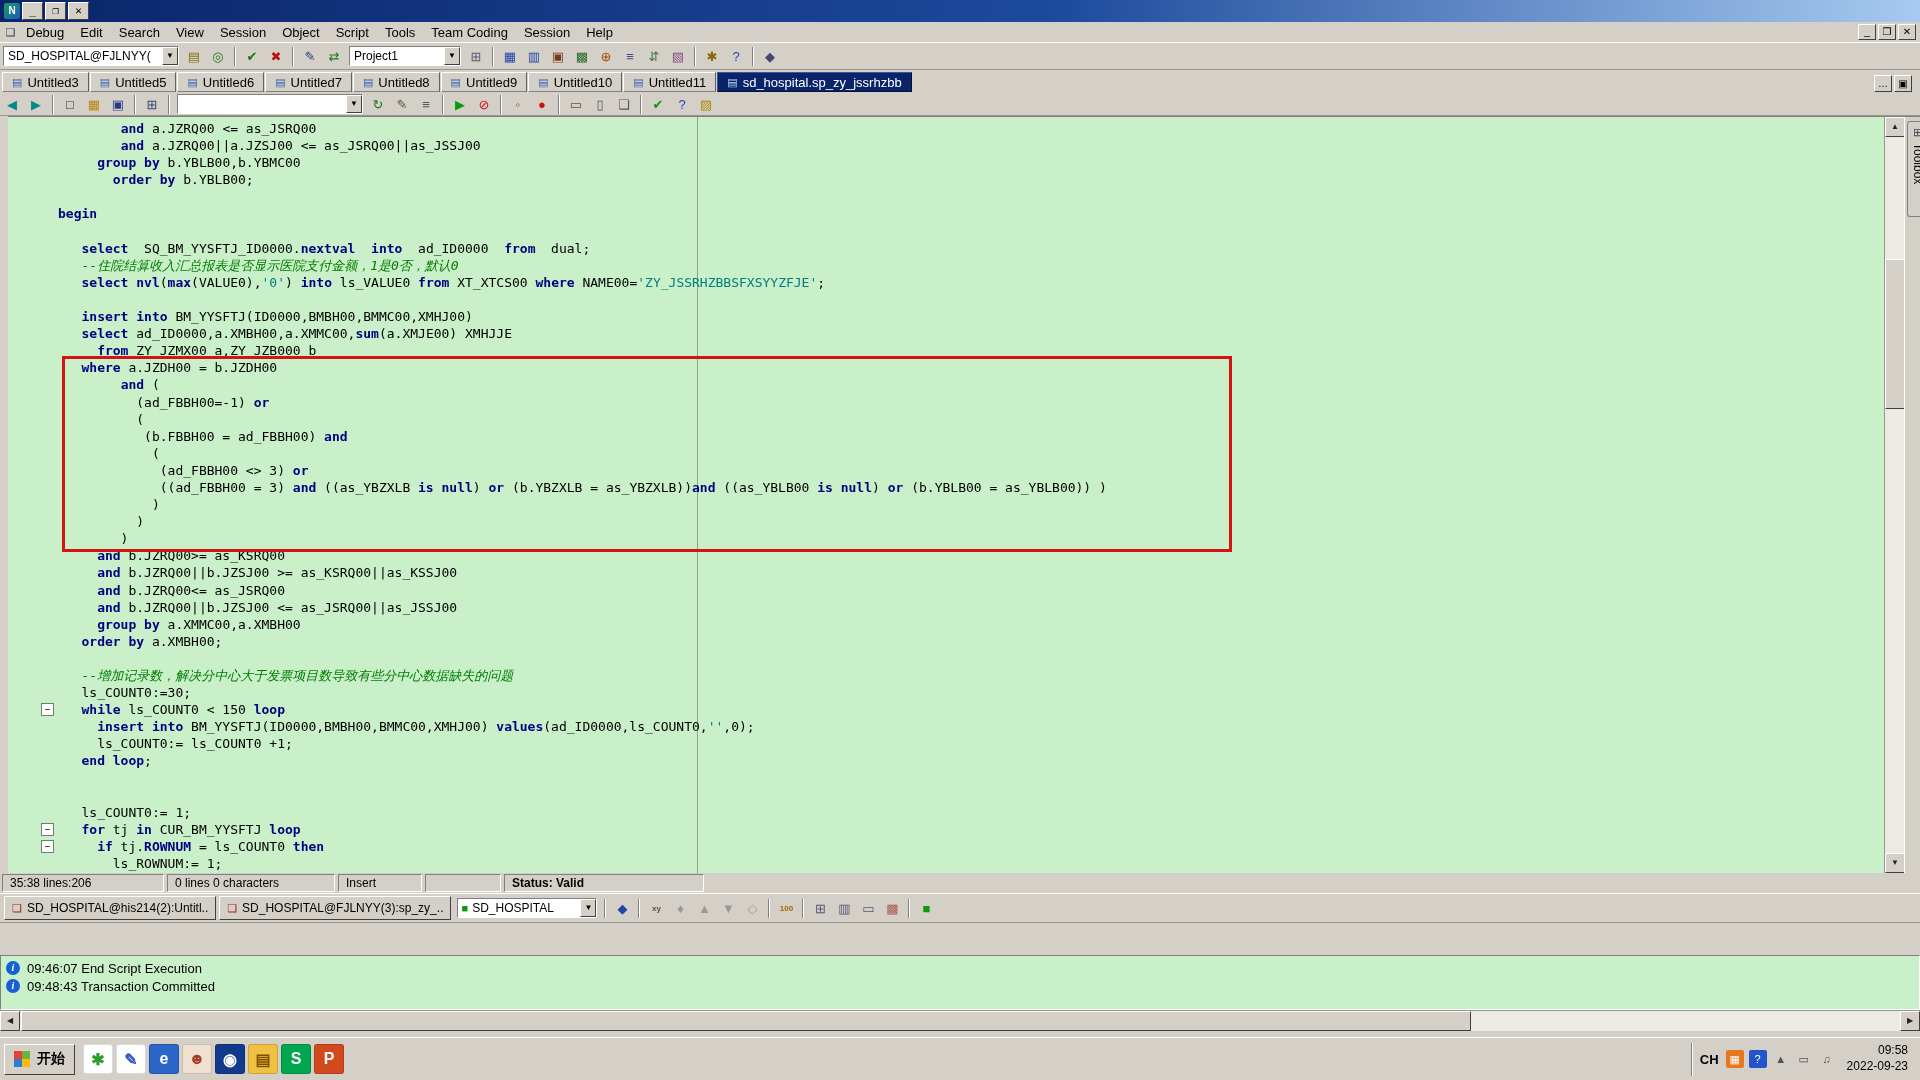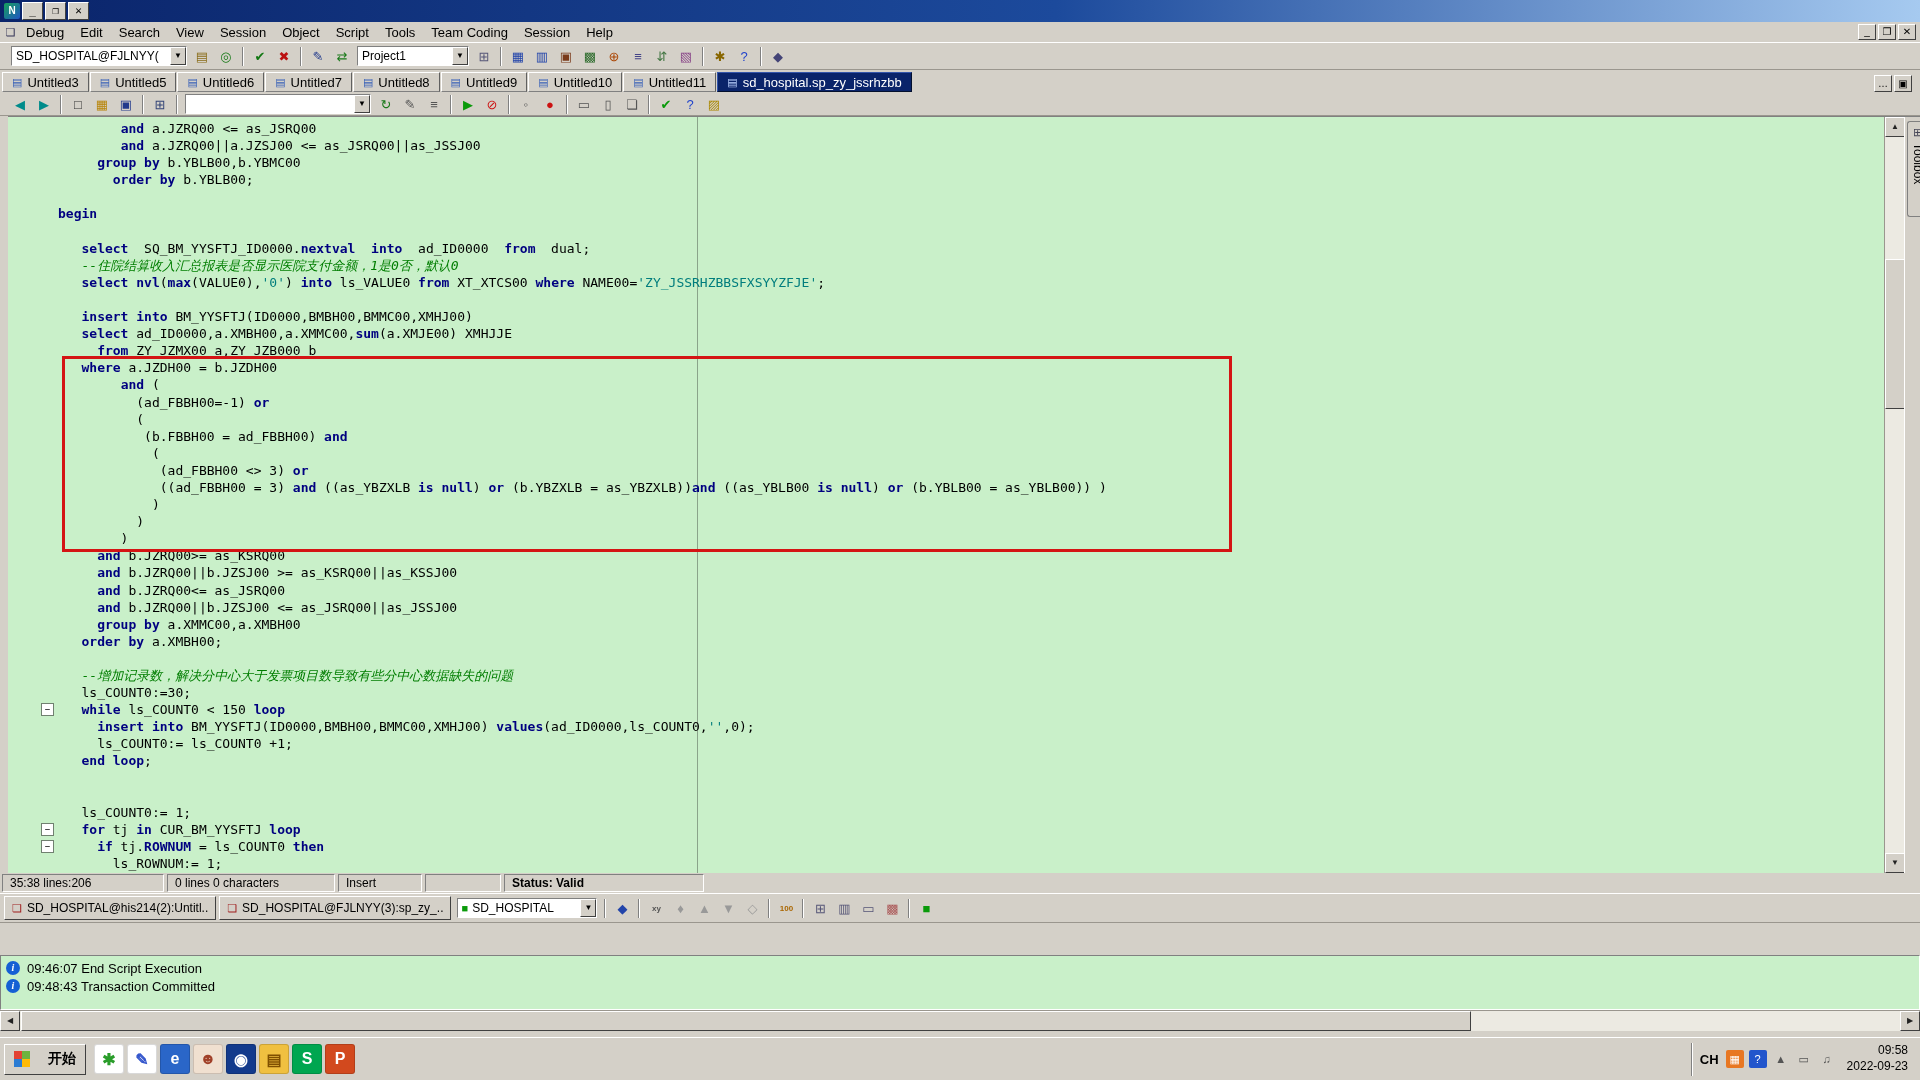--- a/index.html
+++ b/index.html
@@ -24,21 +24,21 @@
   
   .menubar { position:absolute; left:0; top:22px; width:1920px; height:21px;
              display:flex; align-items:center; font-size:13px; padding-left:3px;
              border-bottom:1px solid #ffffff; }
   .mdi-doc-icon { width:15px; height:15px; font-size:11px; line-height:15px; text-align:center; color:#335; }
   .menu-item { padding:2px 8px; color:#000; }
   .mdi-btns { margin-left:auto; display:flex; padding-right:4px; }
   .mdi-btn { width:18px; height:16px; margin-left:2px; font-size:10px; line-height:14px; text-align:center; }
 
   
-  .toolbar { position:absolute; left:0; width:1920px; display:flex; align-items:center; padding:0 8px; }
+  .toolbar { position:absolute; left:0; width:1920px; display:flex; align-items:center; padding:0 0; }
   .toolbar1 { top:43px; height:27px; border-bottom:1px solid #9a968e; }
   .toolbar2 { top:93px; height:23px; border-bottom:1px solid #9a968e; }
   .tbicon { width:22px; height:21px; display:inline-flex; align-items:center; justify-content:center;
             font-size:13px; margin:0 1px; border:1px solid transparent; }
   .tbicon.small-text { font-size:8px; font-weight:bold; }
   .tbsep { width:2px; height:19px; margin:0 4px; border-left:1px solid #808080; border-right:1px solid #ffffff; }
   .combo { display:flex; align-items:center; height:20px; background:#ffffff; margin:0 3px;
            border:1px solid; border-color:#808080 #ffffff #ffffff #808080; font-size:12px; }
   .combo-text { padding:0 4px; white-space:nowrap; overflow:hidden; flex:1; }
   .combo-btn { width:16px; height:18px; font-size:8px; line-height:16px; text-align:center; }
@@ -116,21 +116,21 @@
   .output { position:absolute; left:0; top:955px; width:1920px; height:55px; background:#c9f0c9;
             border:1px solid; border-color:#808080 #ffffff #ffffff #808080; padding:3px 0; }
   .out-line { display:flex; align-items:center; gap:7px; height:18px; padding-left:5px; font-size:13px; color:#000; }
   .info-icon { width:14px; height:14px; border-radius:50%; background:#1560d4; color:#ffffff;
                font-size:10px; font-weight:bold; font-style:italic; text-align:center; line-height:14px;
                font-family:"Liberation Serif",serif; flex:0 0 14px; }
 
   
   .taskbar { position:absolute; left:0; top:1037px; width:1920px; height:43px; background:#d4d0c8;
              border-top:1px solid #ffffff; display:flex; align-items:center; padding:0 4px; }
-  .start-btn { display:flex; align-items:center; gap:18px; height:31px; padding:8px 9px; font-size:14px; font-weight:bold; }
+  .start-btn { display:flex; align-items:center; gap:7px; height:31px; padding:8px 9px; font-size:14px; font-weight:bold; }
   .start-flag { width:16px; height:16px; display:grid; grid-template-columns:8px 8px; grid-template-rows:8px 8px; }
   .start-flag i:nth-child(1){background:#e34234;} .start-flag i:nth-child(2){background:#6cb33f;}
   .start-flag i:nth-child(3){background:#2b7cd3;} .start-flag i:nth-child(4){background:#ffba08;}
   .ql { display:flex; align-items:center; margin-left:8px; gap:3px; }
   .ql-icon { width:30px; height:30px; border-radius:3px; display:flex; align-items:center; justify-content:center;
              font-size:16px; font-weight:bold; border:1px solid rgba(0,0,0,.15); }
   .tray { margin-left:auto; display:flex; align-items:center; gap:7px; height:33px; padding:0 8px;
           border-left:1px solid #808080; box-shadow:inset 1px 0 0 #ffffff; }
   .tray-lang { font-size:13px; font-weight:bold; }
   .tray-icon { width:18px; height:18px; border-radius:2px; display:flex; align-items:center; justify-content:center; font-size:11px; }

